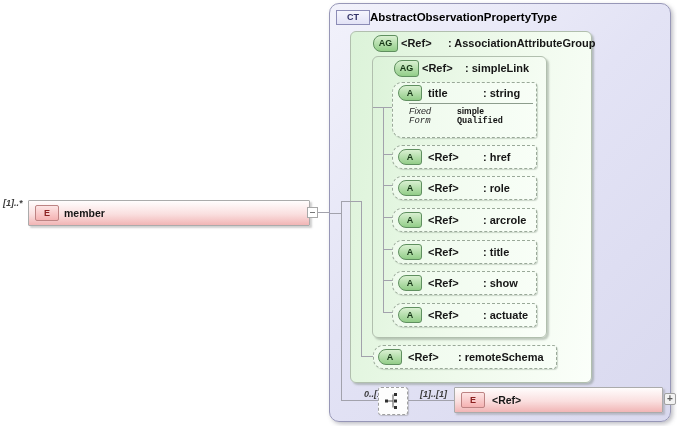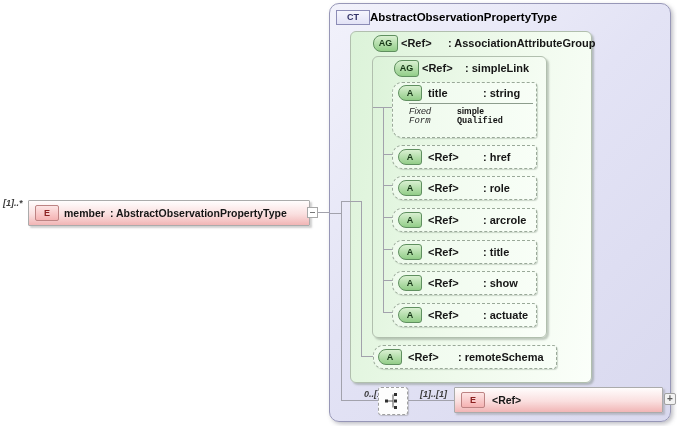--- a/index.html
+++ b/index.html
@@ -72,21 +72,20 @@
             line-height:1;padding:0;cursor:default;}
 </style>
 </head>
 <body>
 
 <div class="occurs" style="left:3px;top:198px;">[1]..*</div>
 
 <div class="abs elem-box row member-row" style="left:28px;top:200px;width:282px;height:26px;">
   <span class="badge e-badge">E</span>
   <span class="name">member</span>
-  <span class="typ">: AbstractObservationPropertyType</span>
 </div>
 
 <div class="abs handle" style="left:307px;top:207px;width:11px;height:11px;">
     <div class="bar"></div>
   </div>
 
 <div class="ln ln-h" style="left:318px;top:212px;width:12px;"></div>
 
 <div class="abs ct-box">
 

